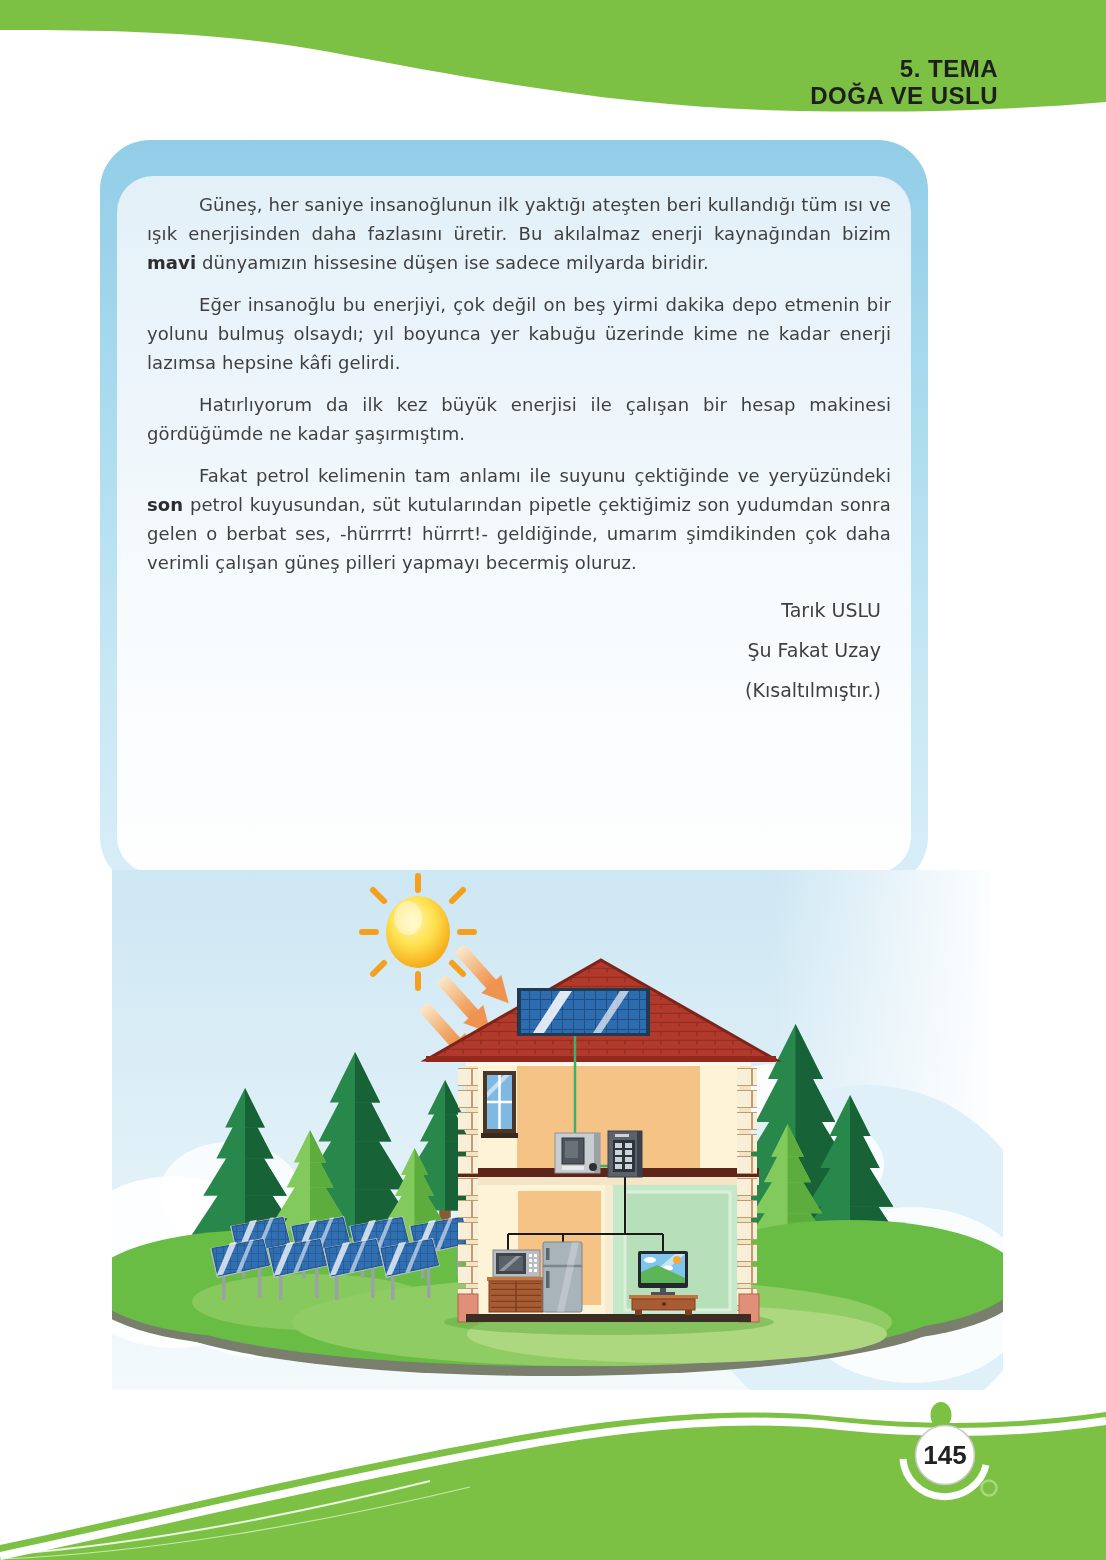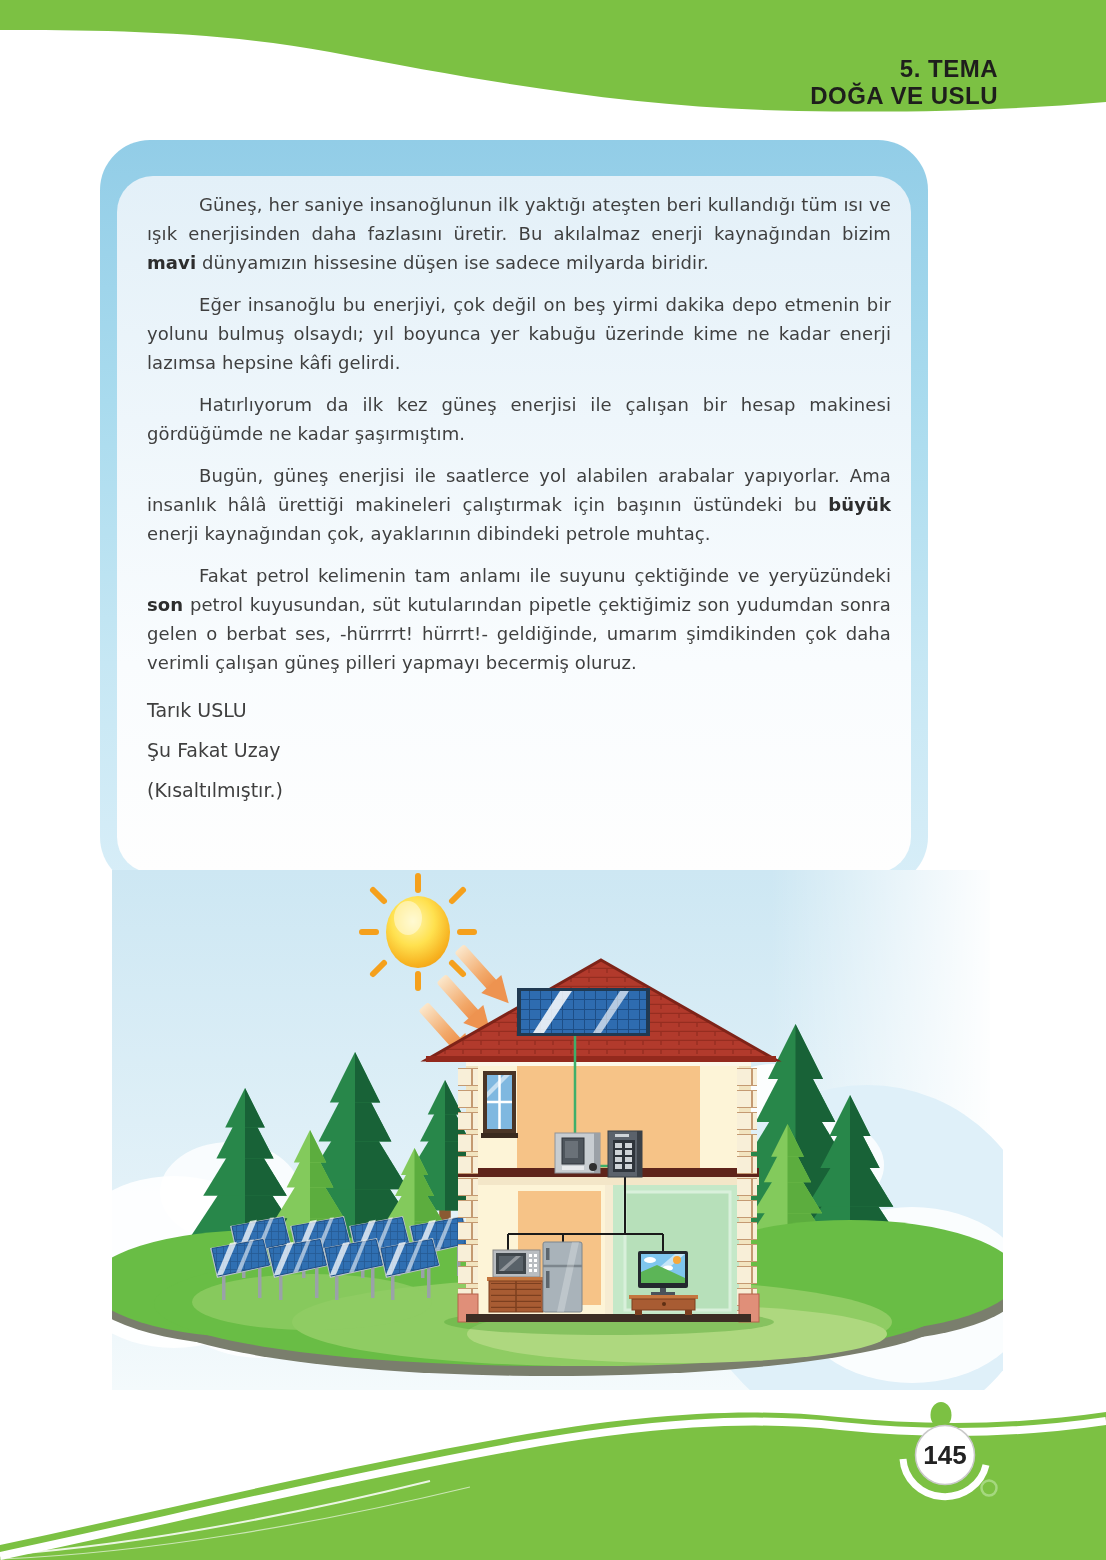--- a/index.html
+++ b/index.html
@@ -29,21 +29,21 @@
   }
   #article{
     position:absolute;left:30px;right:20px;top:14px;bottom:8px;
     color:var(--body-text,#3f3f3f);
   }
   .para{
     margin:0 0 13px 0;font-size:18px;line-height:29px;text-align:justify;
     text-indent:52px;letter-spacing:0.1px;
   }
   .para .bold{font-weight:bold;color:#2d2d2d;}
-  #attribution{margin-top:4px;padding-right:10px;text-align:left;font-size:19px;line-height:40px;}
+  #attribution{margin-top:4px;padding-right:10px;text-align:right;font-size:19px;line-height:40px;}
   
   #illustration{position:absolute;left:112px;top:870px;width:891px;height:520px;}
   .pine-d{--pc1:#28874a;--pc2:#186237;}
   .pine-l{--pc1:#83ca5c;--pc2:#5cad3e;}
   
   #footer-wave{position:absolute;left:0;top:1395px;width:1106px;height:165px;}
   .badge-num{
     font-family:"Liberation Sans","DejaVu Sans",sans-serif;font-weight:bold;
     font-size:26px;fill:#222222;
   }
@@ -61,22 +61,21 @@
     <div>5. TEMA</div>
     <div>DOĞA VE USLU</div>
   </div>
 
   <div id="content-box">
     <div id="content-inner">
       <div id="article">
         <div>
             <p class="para"><span>Güneş, her saniye insanoğlunun ilk yaktığı ateşten beri kullandığı tüm ısı ve ışık enerjisinden daha fazlasını üretir. Bu akılalmaz enerji kaynağından bizim </span><span class="bold">mavi</span><span> dünyamızın hissesine düşen ise sadece milyarda biridir.</span></p>
             <p class="para"><span>Eğer insanoğlu bu enerjiyi, çok değil on beş yirmi dakika depo etmenin bir yolunu bulmuş olsaydı; yıl boyunca yer kabuğu üzerinde kime ne kadar enerji lazımsa hepsine kâfi gelirdi.</span></p>
-            <p class="para"><span>Hatırlıyorum da ilk kez güneş enerjisi ile çalışan bir hesap makinesi gördüğümde ne kadar şaşırmıştım.</span></p>
-            <p class="para"><span>Bugün, güneş enerjisi ile saatlerce yol alabilen arabalar yapıyorlar. Ama insanlık hâlâ ürettiği makineleri çalıştırmak için başının üstündeki bu </span><span class="bold">büyük</span><span> enerji kaynağından çok, ayaklarının dibindeki petrole muhtaç.</span></p>
+            <p class="para"><span>Hatırlıyorum da ilk kez büyük enerjisi ile çalışan bir hesap makinesi gördüğümde ne kadar şaşırmıştım.</span></p>
             <p class="para"><span>Fakat petrol kelimenin tam anlamı ile suyunu çektiğinde ve yeryüzündeki </span><span class="bold">son</span><span> petrol kuyusundan, süt kutularından pipetle çektiğimiz son yudumdan sonra gelen o berbat ses, -hürrrrt! hürrrt!- geldiğinde, umarım şimdikinden çok daha verimli çalışan güneş pilleri yapmayı becermiş oluruz.</span></p>
           </div>
         <div id="attribution">
             <div class="att-line">Tarık USLU</div>
             <div class="att-line">Şu Fakat Uzay</div>
             <div class="att-line">(Kısaltılmıştır.)</div>
           </div>
       </div>
     </div>
   </div>

